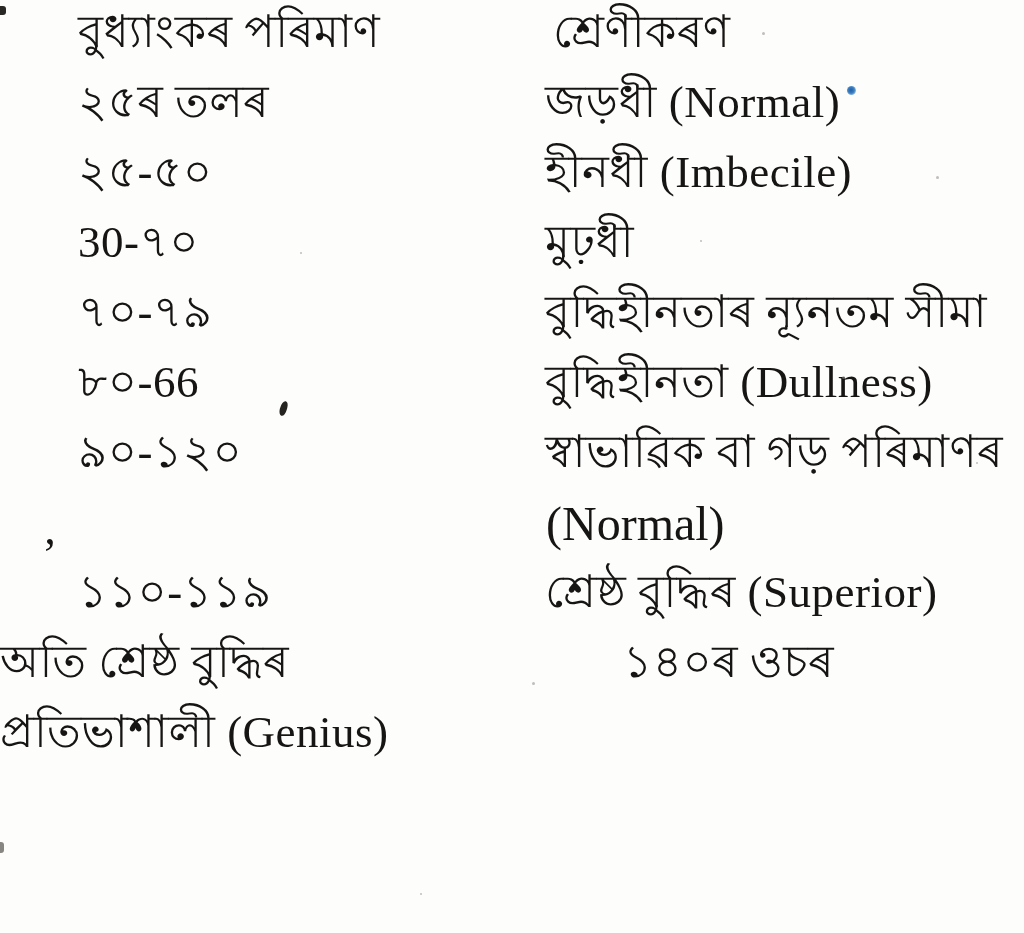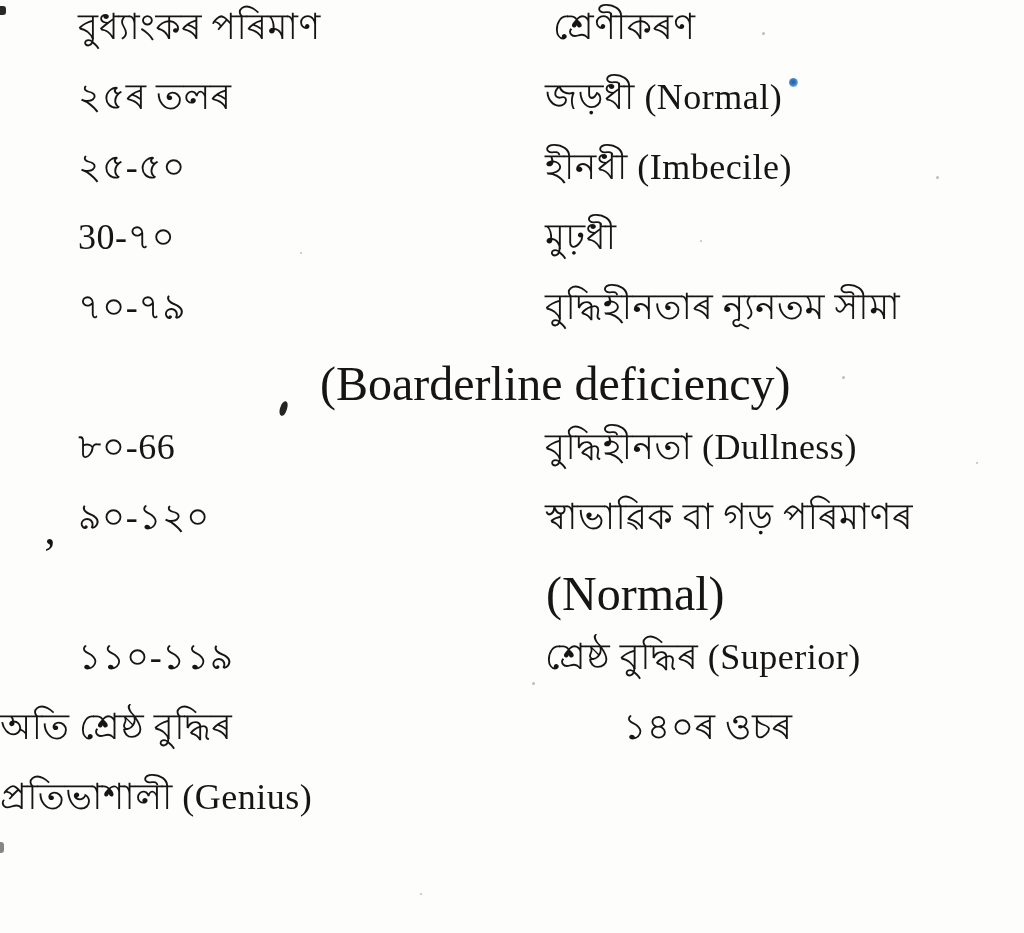--- a/index.html
+++ b/index.html
@@ -25,21 +25,21 @@
     position: absolute;
     top: 6px;
     left: 0;
     width: 1024px;
     display: grid;
     grid-template-columns: 545px 479px;
     grid-auto-rows: 70px;
   }
   .cell {
     white-space: nowrap;
-    font-size: 36px;
+    font-size: 45px;
     line-height: 1.18;
     letter-spacing: 0.5px;
   }
   .cell-left {
     padding-left: 78px;
   }
   .cell-right {
     padding-left: 0;
   }
   .pad8 {
@@ -154,23 +154,20 @@
     </div>
     <div class="cell cell-right">
       <span>মুঢ়ধী</span>
     </div>
 
     <div class="cell cell-left">
       <span>৭০-৭৯</span>
     </div>
     <div class="cell cell-right">
       <span>বুদ্ধিহীনতাৰ ন্যূনতম সীমা</span>
-    </div>
-    <div class="cont indent-mid">
-      <span>(Boarderline deficiency)</span>
     </div>
 
     <div class="cell cell-left">
       <span>৮০-66</span>
     </div>
     <div class="cell cell-right">
       <span>বুদ্ধিহীনতা (Dullness)</span>
     </div>
 
     <div class="cell cell-left">

